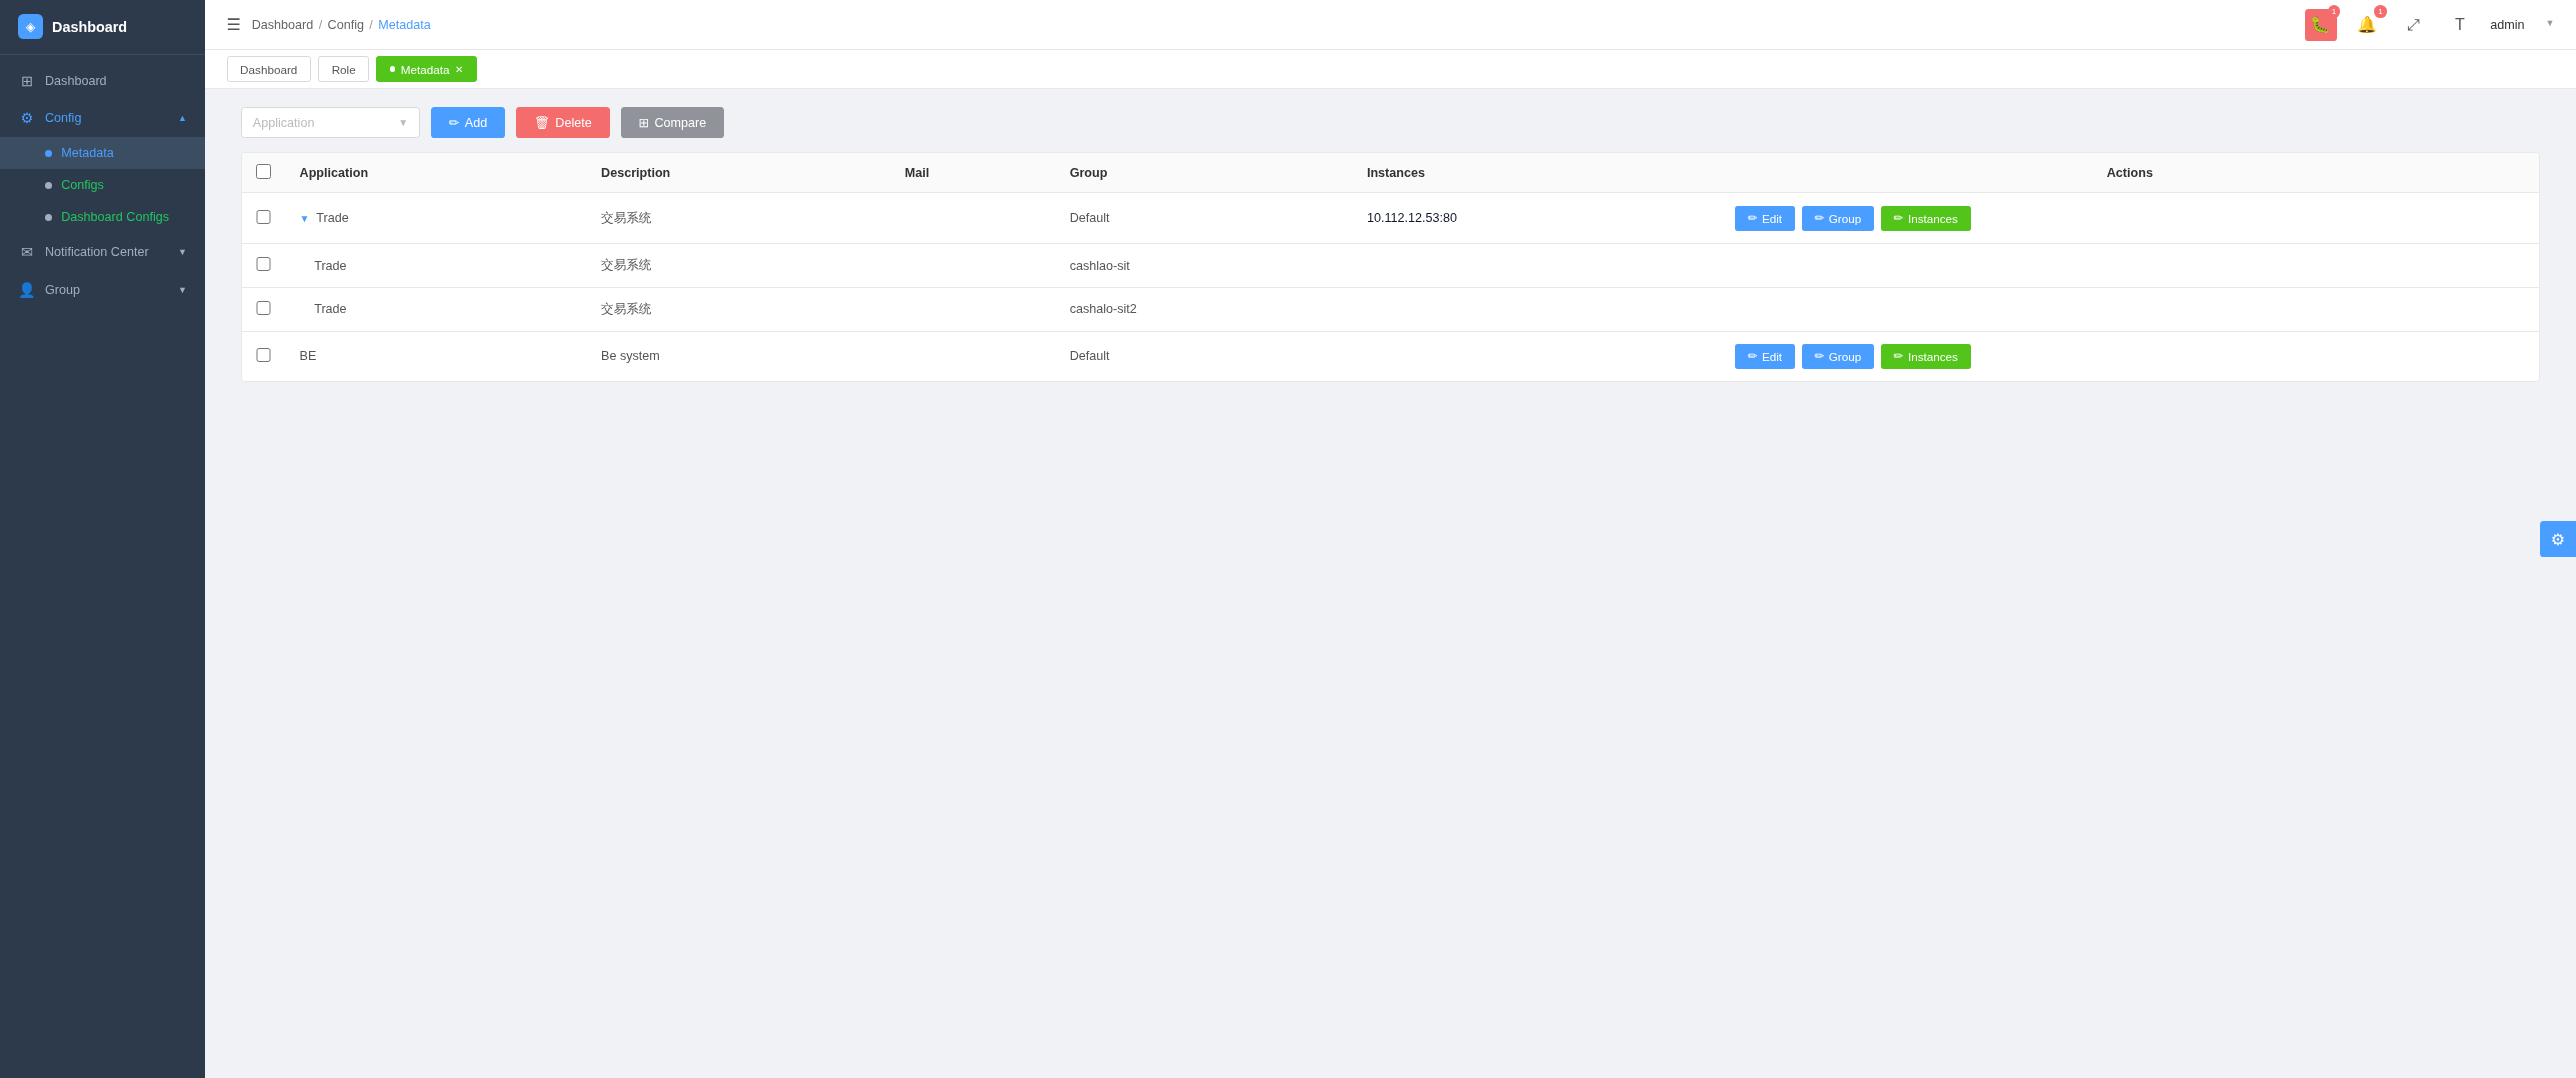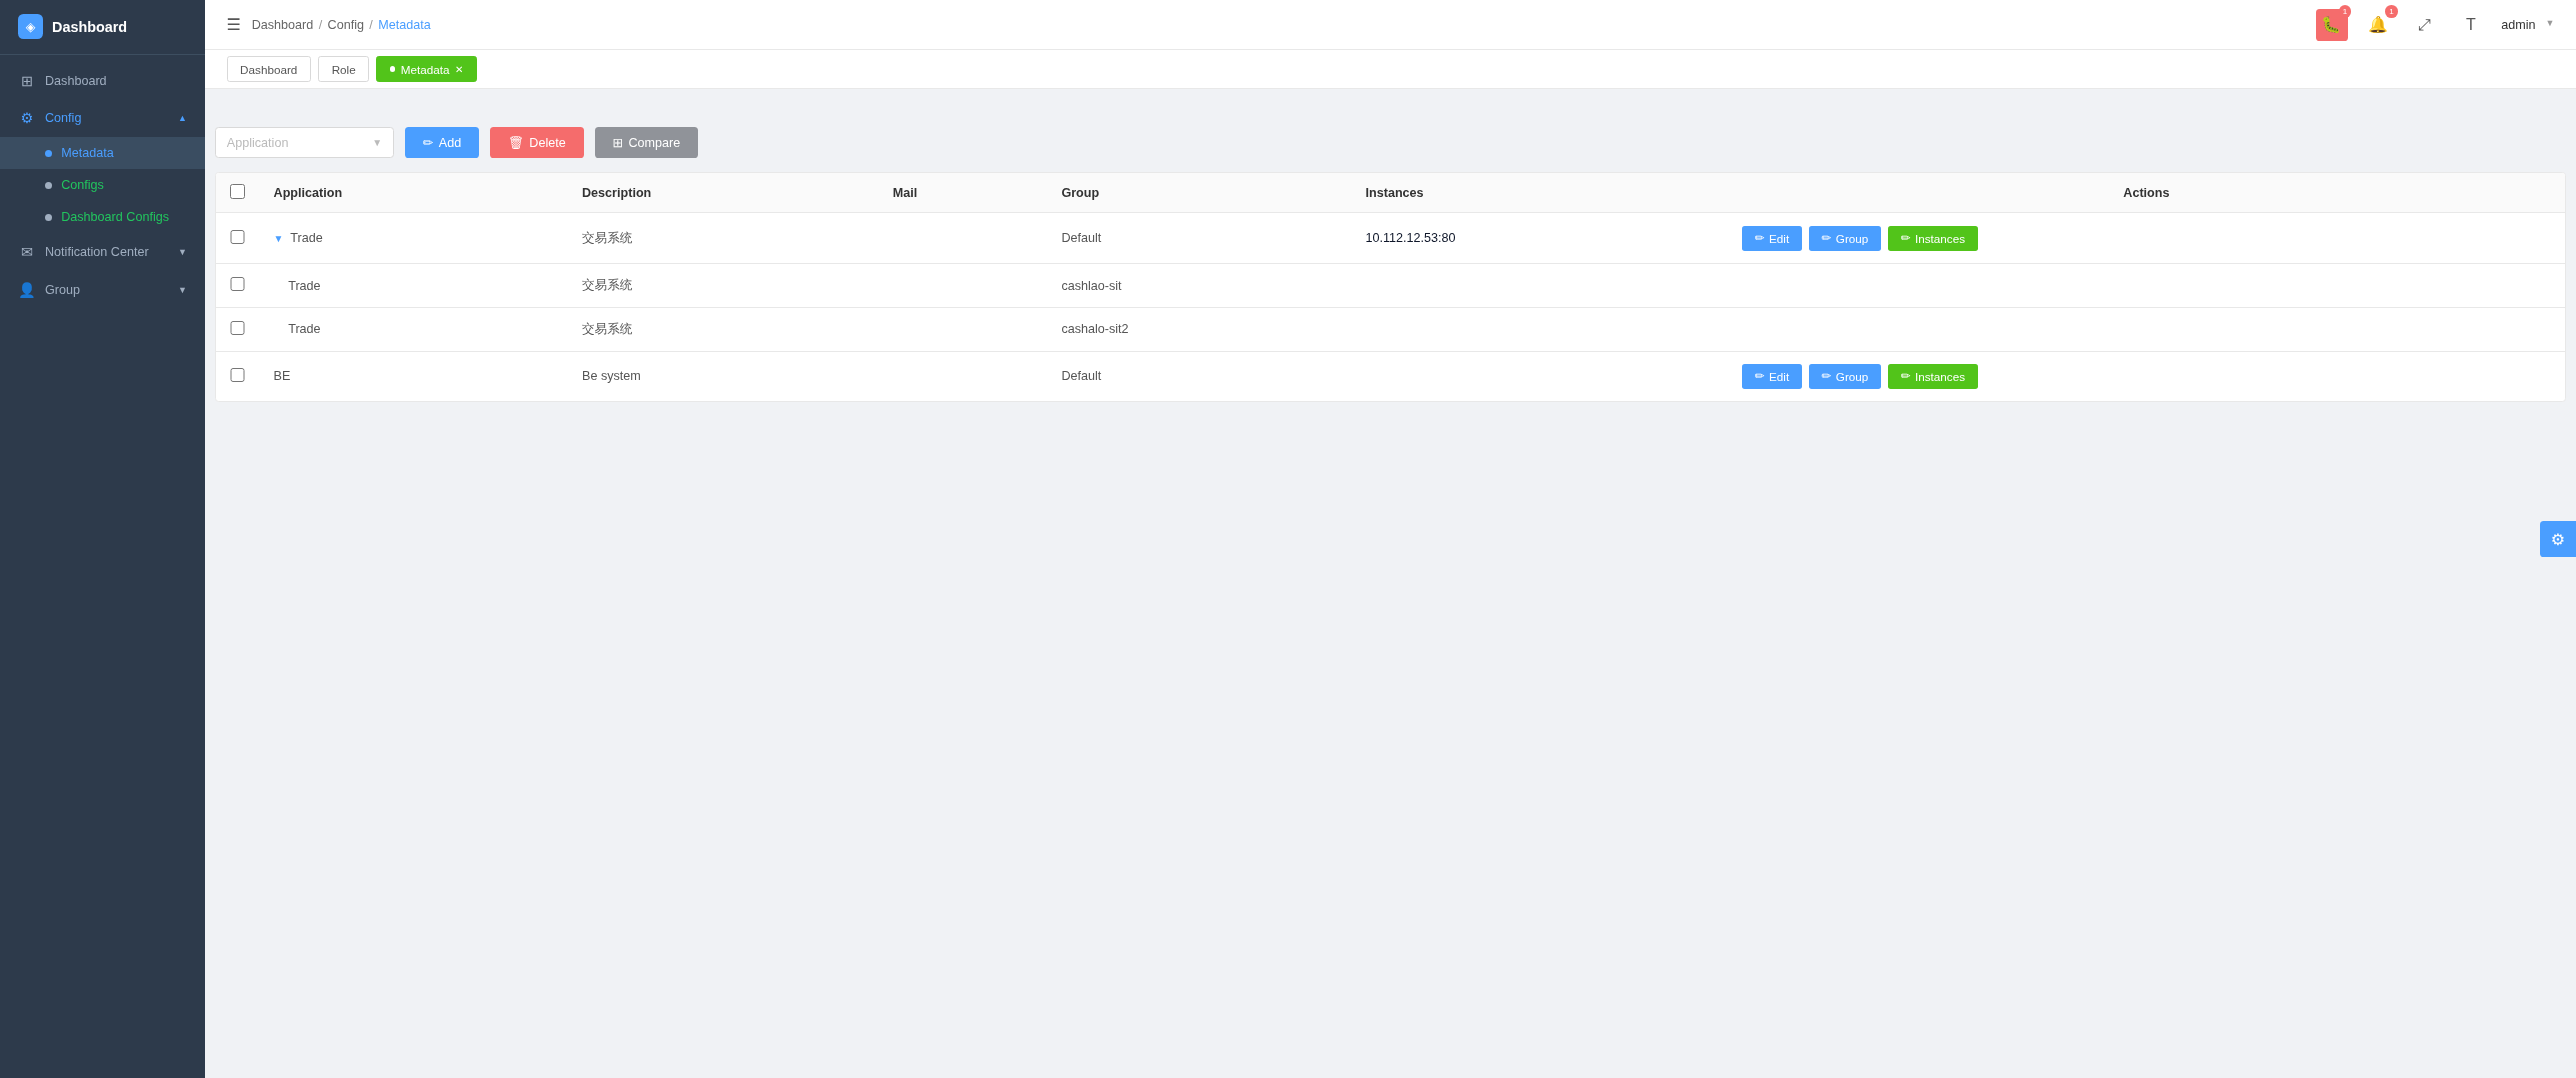--- a/index.html
+++ b/index.html
@@ -84,21 +84,21 @@
     }
     .header-btn.bug { background: #f56c6c; color: #fff; border-radius: 3.6px; }
     .badge {
       position: absolute; top: -3.6px; right: -3.6px;
       background: #f56c6c; color: #fff;
       border-radius: 50%; font-size: 8px;
       width: 12.6px; height: 12.6px;
       display: flex; align-items: center; justify-content: center;
     }
     .admin-btn {
-      display: flex; align-items: flex-start; gap: 10px;
+      display: flex; align-items: flex-start; gap: 21px;
       cursor: pointer; background: none; border: none;
       font-size: 12.6px; color: #333;
     }
     .admin-arrow { font-size: 9px; color: #999; }
 
     
     .content {
       flex: 1;
       overflow-y: auto;
       padding: 0;
@@ -127,22 +127,21 @@
     .tab.active {
       background: #52c41a;
       color: #fff;
       border-color: #52c41a;
     }
     .tab-dot { width: 5.4px; height: 5.4px; background: #fff; border-radius: 50%; }
     .tab-close { font-size: 10px; cursor: pointer; }
 
     
     .page-body {
-      padding: 18px 10px;
-      margin-top: 20px;
+      padding: 18px 36px;
     }
 
     
     .toolbar {
       display: flex;
       align-items: center;
       gap: 10.8px;
       margin-bottom: 14.4px;
     }
     .app-select {

